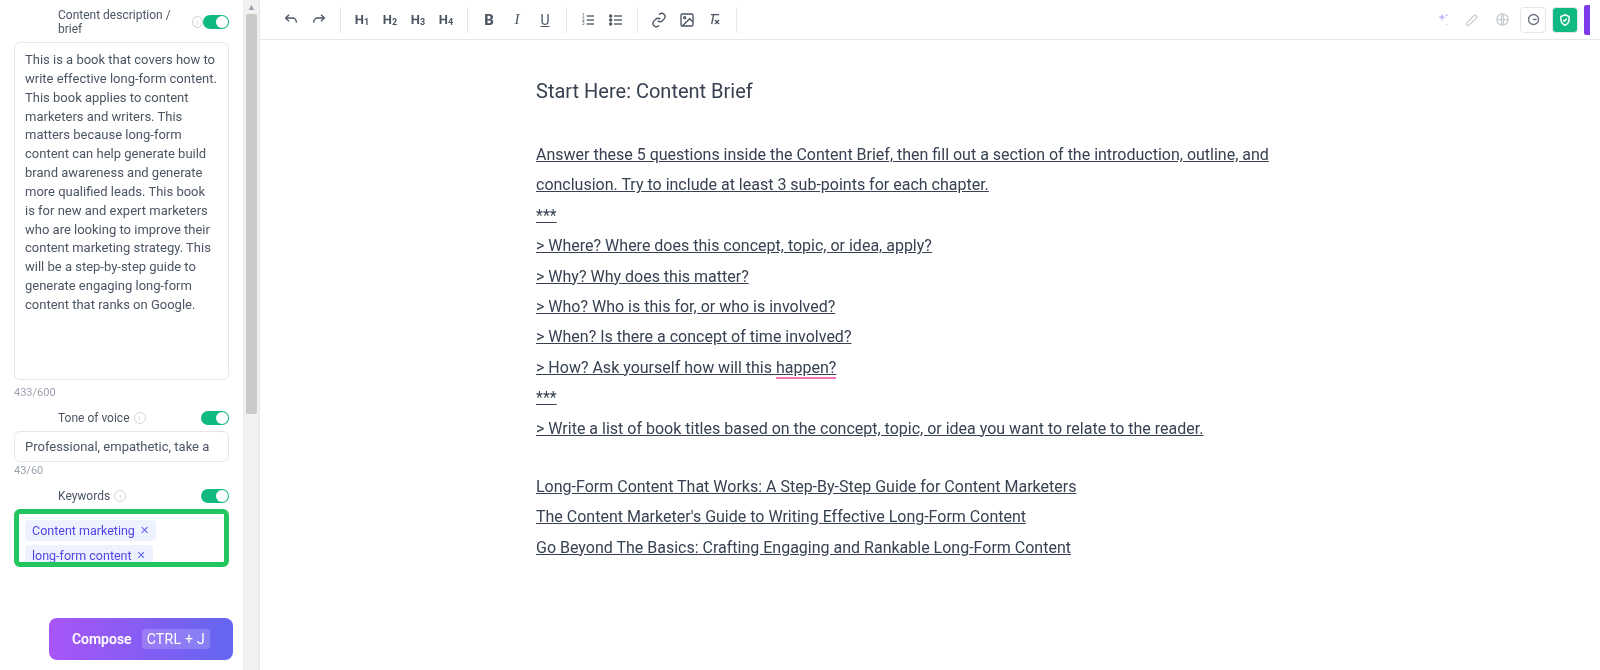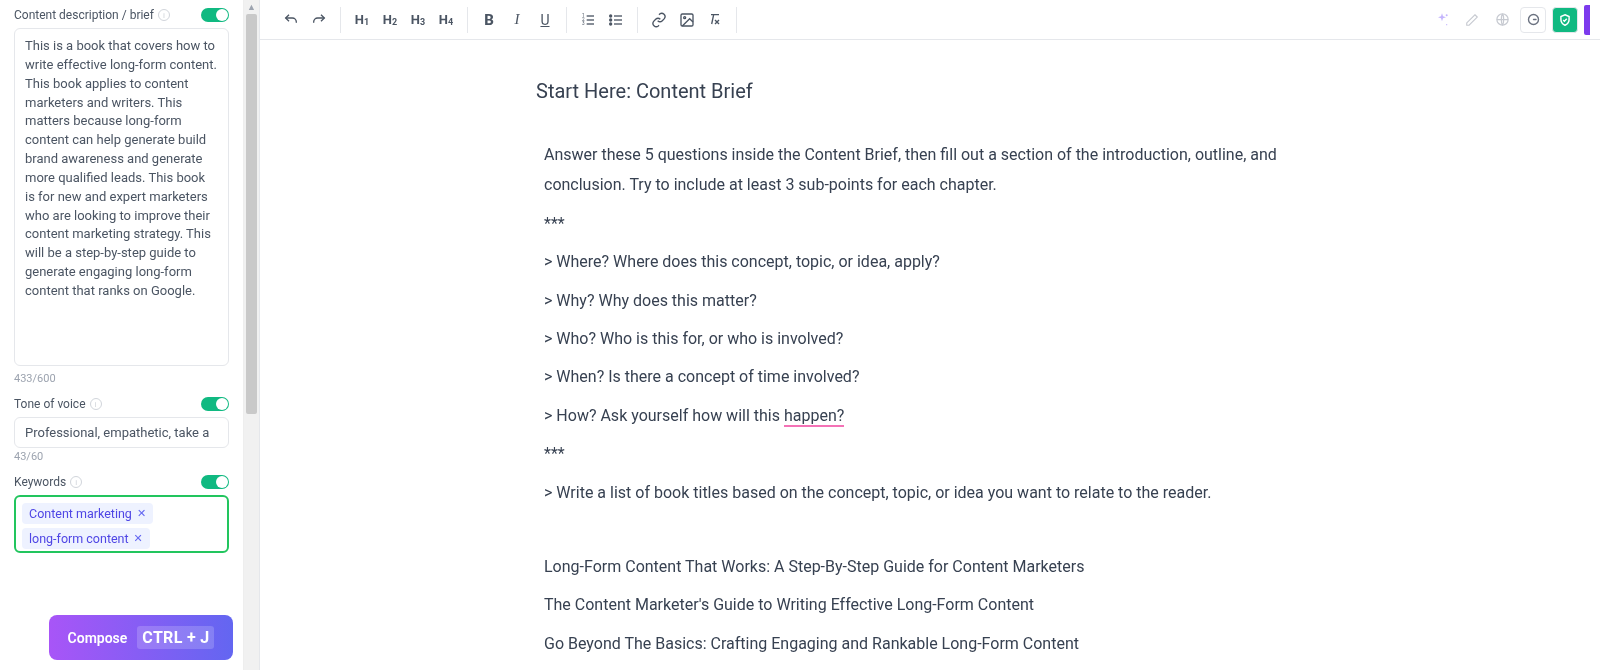--- a/index.html
+++ b/index.html
@@ -1,36 +1,36 @@
 <!DOCTYPE html>
 <html><head>
 <meta charset="utf-8">
 <style>
 * { margin: 0; padding: 0; box-sizing: border-box; font-family: -apple-system, BlinkMacSystemFont, "Segoe UI", Roboto, sans-serif; }
 body { display: flex; height: 670px; width: 1600px; background: #fff; overflow: hidden; }
 
 .sidebar { width: 244px; background: #fff; border-right: 1px solid #eee; display: flex; flex-direction: column; padding: 8px 14px 0 14px; position: relative; }
 .section { margin-bottom: 12px; }
-.section-header { display: flex; align-items: center; justify-content: space-between; margin-bottom: 6px; }
+.section-header { display: flex; align-items: center; justify-content: space-between; margin-bottom: 6px; margin-left: 44px; }
 .section-label { font-size: 12px; color: #4b5563; display: flex; align-items: center; gap: 4px; }
 .info-icon { width: 12px; height: 12px; border: 1px solid #d1d5db; border-radius: 50%; display: inline-flex; align-items: center; justify-content: center; font-size: 8px; color: #d1d5db; }
 .toggle { width: 28px; height: 14px; background: #10b981; border-radius: 8px; position: relative; cursor: pointer; }
 .toggle::after { content: ""; position: absolute; width: 12px; height: 12px; background: #fff; border-radius: 50%; top: 1px; right: 1px; }
 .textarea { width: 100%; border: 1px solid #e5e7eb; border-radius: 6px; padding: 8px 10px; font-size: 13px; color: #4b5563; line-height: 1.45; resize: none; font-family: inherit; }
 .brief-text { height: 338px; overflow: hidden; }
 .counter { font-size: 11px; color: #9ca3af; text-align: left; margin-top: 2px; }
 .tone-input { width: 100%; border: 1px solid #e5e7eb; border-radius: 6px; padding: 7px 10px; font-size: 13px; color: #4b5563; overflow: hidden; text-overflow: ellipsis; white-space: nowrap; }
 
-.tag-box { border: 2px solid #22c55e; border-radius: 6px; padding: 6px; display: flex; flex-wrap: wrap; gap: 4px; max-height: 58px; overflow: hidden; }
+.tag-box { border: 5px solid #22c55e; border-radius: 6px; padding: 6px; display: flex; flex-wrap: wrap; gap: 4px; max-height: 58px; overflow: hidden; }
 .tag { background: #eef2ff; color: #4f46e5; font-size: 12.5px; padding: 3px 7px; border-radius: 4px; display: flex; align-items: center; gap: 5px; }
 .tag-x { cursor: pointer; color: #6366f1; font-size: 11px; line-height: 1; }
 
 .compose-bar { position: absolute; bottom: 10px; left: 10px; right: 10px; padding-left: 39px; }
 .compose-btn { width: 100%; background: linear-gradient(90deg, #a855f7, #6366f1); color: #fff; border: none; border-radius: 8px; padding: 11px 0; font-size: 14px; font-weight: 600; display: flex; align-items: center; justify-content: center; gap: 10px; cursor: pointer; }
-.shortcut { background: rgba(255,255,255,0.18); font-size: 16px; padding: 2px 5px; border-radius: 3px; font-weight: 700; letter-spacing: 0.3px; }
+.shortcut { background: rgba(255,255,255,0.18); font-size: 14px; padding: 2px 5px; border-radius: 3px; font-weight: 400; letter-spacing: 0.3px; }
 
 .scroll-col { width: 16px; background: #f1f1f1; position: relative; border-right: 1px solid #e5e7eb; }
 .scroll-arrow-up { position: absolute; top: 0; left: 0; right: 0; height: 14px; display:flex; align-items:center; justify-content:center; color:#9ca3af; font-size:9px; }
 .scroll-thumb { position: absolute; top: 14px; left: 2px; right: 2px; height: 400px; background: #c9c9c9; border-radius: 2px; }
 
 .main { flex: 1; display: flex; flex-direction: column; }
 .toolbar { display: flex; align-items: center; height: 40px; border-bottom: 1px solid #e5e7eb; padding: 0 10px; }
 .tool-group { display: flex; align-items: center; gap: 2px; padding: 0 8px; border-right: 1px solid #e5e7eb; height: 26px; }
 .tool-group:last-of-type { border-right: none; }
 .tb-btn { width: 26px; height: 26px; display: flex; align-items: center; justify-content: center; color: #4b5563; cursor: pointer; border-radius: 4px; }
@@ -42,21 +42,21 @@
 
 .right-icons { margin-left: auto; display: flex; align-items: center; gap: 6px; }
 .ri { width: 24px; height: 24px; display: flex; align-items: center; justify-content: center; color: #c7cad1; cursor: pointer; border-radius: 4px; }
 .ri.box { border: 1px solid #e5e7eb; width: 26px; height: 26px; }
 .ri.green { background: #10b981; color: #fff; }
 .ri.edge { width: 6px; height: 30px; background: #7c3aed; border-radius: 2px 0 0 2px; }
 
 .doc-wrap { flex: 1; overflow: hidden; padding: 32px 0 0 0; }
 .doc { max-width: 780px; margin-left: 276px; font-size: 16px; color: #374151; line-height: 1.9; }
 .doc h1 { font-size: 20px; font-weight: 400; color: #374151; margin-bottom: 30px; }
-.doc p { margin: 8px; }
+.doc p { margin: 0; text-decoration: underline; }
 .underline-word { border-bottom: 2px solid #f472b6; }
 .spacer { height: 28px; }
 
 svg { display: block; }
 </style>
 </head>
 <body>
 
 <div class="sidebar">
 

